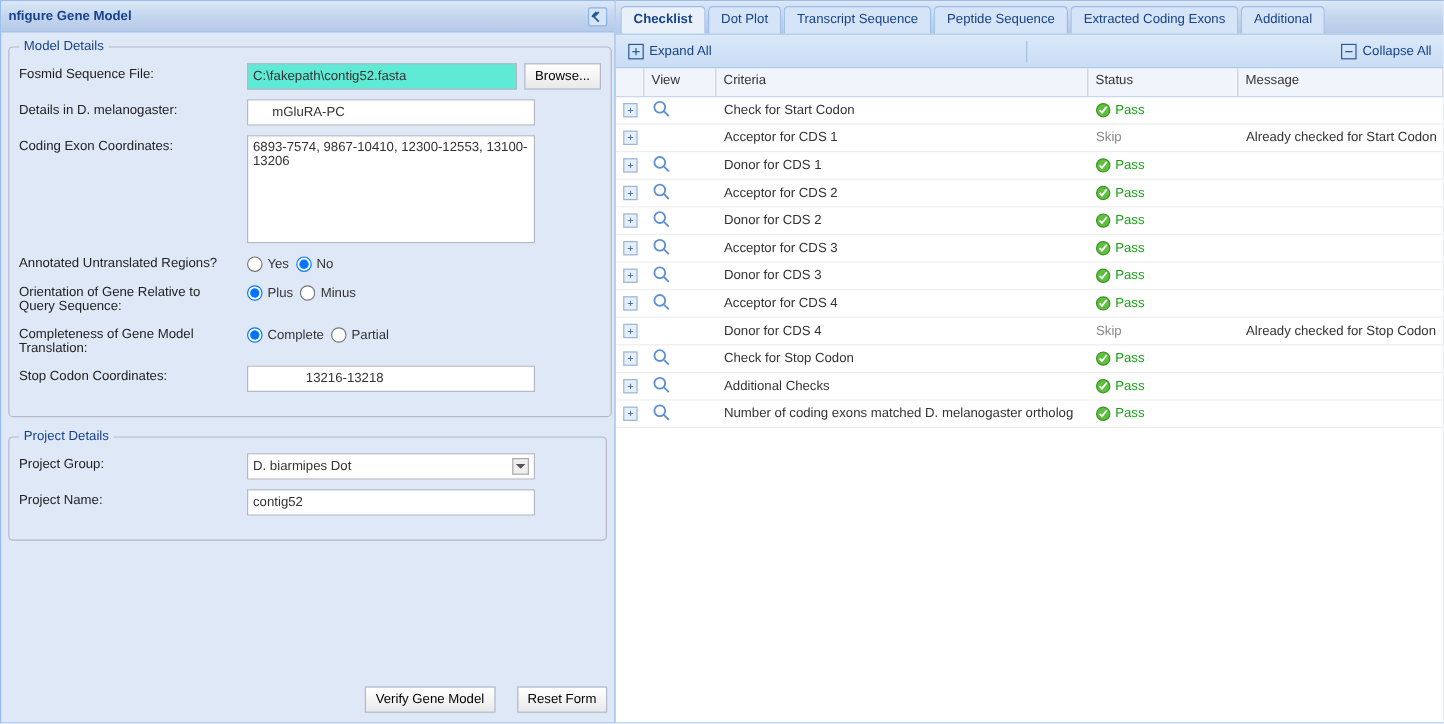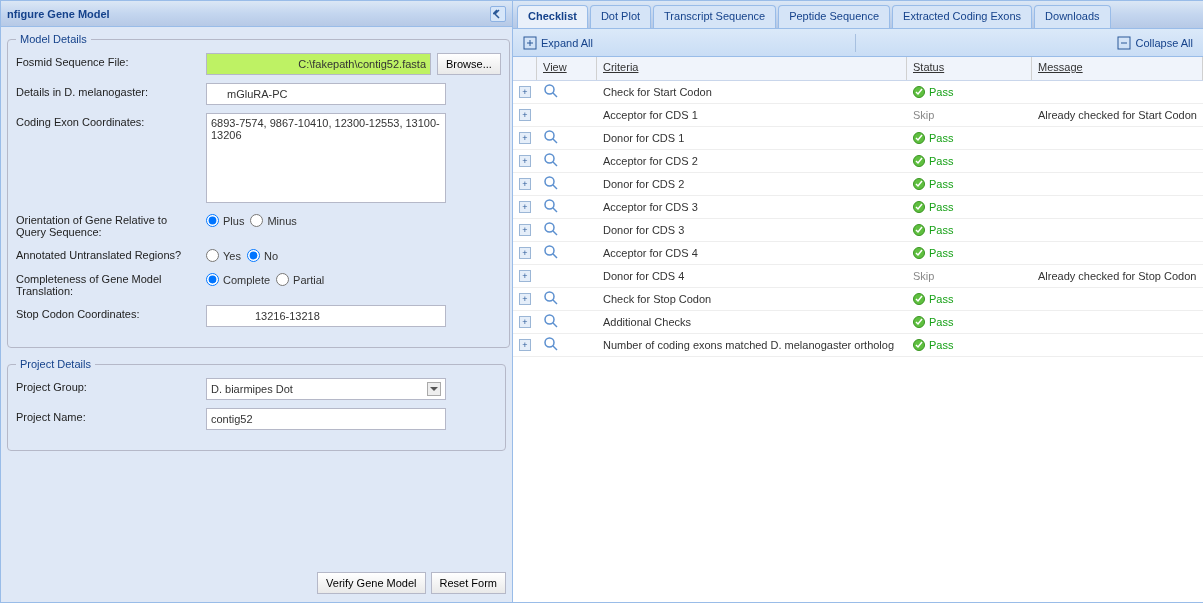--- a/index.html
+++ b/index.html
@@ -80,21 +80,21 @@
 }
 .txt {
   background: #fff;
   border: 1px solid #b5b8c8;
   padding: 3px 4px;
   font-size: 11px;
   font-family: inherit;
   color: #333;
 }
 .txt-sm { width: 225px; height: 22px; }
-.readonly { background: #bef264; text-align: right; }
+.readonly { background: #5eead4; }
 .btn {
   border: 1px solid #b5b8c8;
   background: linear-gradient(to bottom, #fff 0%, #e9e9e9 100%);
   padding: 2px 8px;
   font-size: 11px;
   font-family: inherit;
   cursor: pointer;
   height: 22px;
 }
 .tarea {
@@ -129,21 +129,21 @@
   background: #eee;
   width: 14px;
   height: 14px;
   display: flex;
   align-items: center;
   justify-content: center;
 }
 .button-row {
   display: flex;
   justify-content: flex-end;
-  gap: 5px;
+  gap: 18px;
   padding: 4px 6px 8px 6px;
 }
 
 .panel-right {
   flex: 1;
   height: 100%;
   border: 1px solid #99bce8;
   border-left: none;
   display: flex;
   flex-direction: column;
@@ -199,21 +199,20 @@
 .grid-head {
   display: flex;
   background: #f0f4fb;
   border-bottom: 1px solid #c9d6eb;
   height: 24px;
 }
 .hcell {
   border-right: 1px solid #d0d0d0;
   padding: 4px 6px;
   color: #333;
-  text-decoration: underline;
 }
 .col-ex { width: 24px; }
 .col-view { width: 60px; }
 .col-crit { width: 310px; }
 .col-status { width: 125px; }
 .col-msg { flex: 1; }
 .grid-body {
   overflow: auto;
 }
 .grow {
@@ -301,48 +300,48 @@
       </div>
 
       <div class="form-row">
         <div class="lbl">Coding Exon Coordinates:</div>
         <div class="ctl">
           <textarea class="txt tarea" style="">6893-7574, 9867-10410, 12300-12553, 13100-13206</textarea>
         </div>
       </div>
 
       <div class="form-row">
+        <div class="lbl">Annotated Untranslated Regions?</div>
+        <div class="ctl radio-group">
+          <label>
+              <input type="radio" name="annot" style=""> 
+              <span>Yes</span>
+            </label>
+          <label>
+              <input type="radio" name="annot" checked="" style=""> 
+              <span>No</span>
+            </label>
+        </div>
+      </div>
+
+      <div class="form-row">
         <div class="lbl">Orientation of Gene Relative to Query Sequence:</div>
         <div class="ctl radio-group">
           <label>
               <input type="radio" name="orient" checked="" style=""> 
               <span>Plus</span>
             </label>
           <label>
               <input type="radio" name="orient" style=""> 
               <span>Minus</span>
             </label>
         </div>
       </div>
 
       <div class="form-row">
-        <div class="lbl">Annotated Untranslated Regions?</div>
-        <div class="ctl radio-group">
-          <label>
-              <input type="radio" name="annot" style=""> 
-              <span>Yes</span>
-            </label>
-          <label>
-              <input type="radio" name="annot" checked="" style=""> 
-              <span>No</span>
-            </label>
-        </div>
-      </div>
-
-      <div class="form-row">
         <div class="lbl">Completeness of Gene Model Translation:</div>
         <div class="ctl radio-group">
           <label>
               <input type="radio" name="comp" checked="" style=""> 
               <span>Complete</span>
             </label>
           <label>
               <input type="radio" name="comp" style=""> 
               <span>Partial</span>
             </label>
@@ -389,21 +388,21 @@
   </div>
 </div>
 
 <div class="panel-right">
   <div class="tabstrip" id="tabstrip">
       <div class="tab active">Checklist</div>
       <div class="tab">Dot Plot</div>
       <div class="tab">Transcript Sequence</div>
       <div class="tab">Peptide Sequence</div>
       <div class="tab">Extracted Coding Exons</div>
-      <div class="tab">Downloads</div>
+      <div class="tab">Additional</div>
     </div>
 
   <div class="toolbar">
     <div class="tool-btn">
       <svg class="tool-icon" viewBox="0 0 14 14">
           <rect x="1" y="1" width="12" height="12" fill="none" stroke="#2a5998"></rect>
           <path d="M4 7h6M7 4v6" stroke="#2a5998"></path>
         </svg>
       <span>Expand All</span>
     </div>

